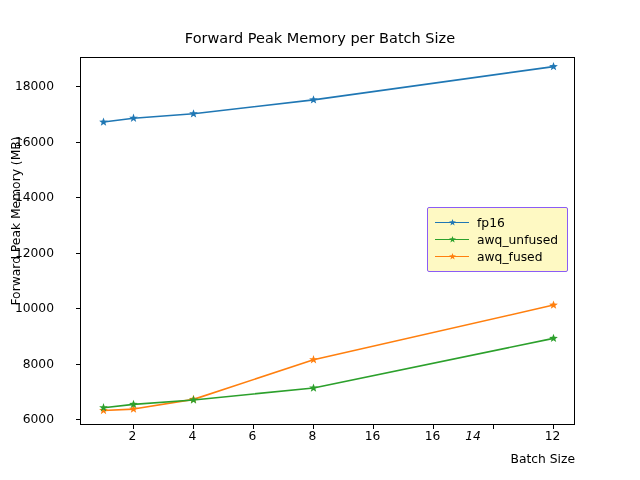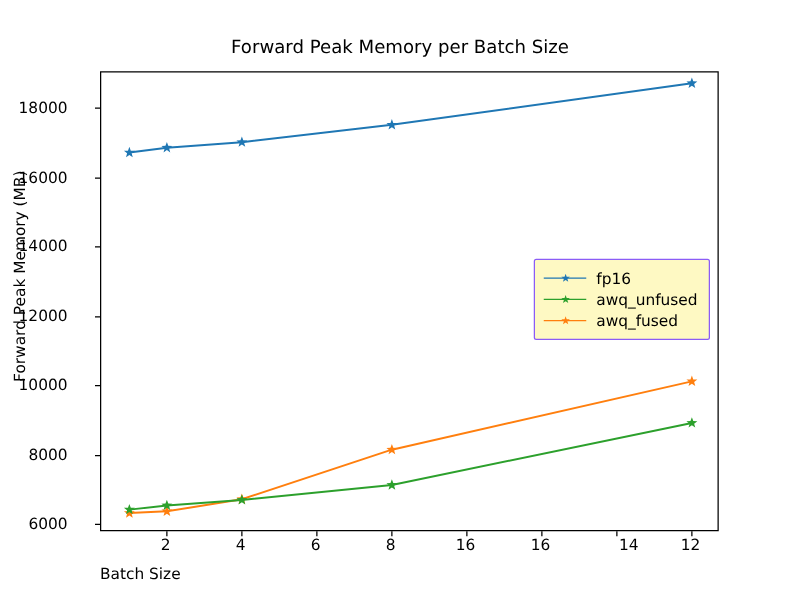--- a/index.html
+++ b/index.html
@@ -75,21 +75,21 @@
     width: 4px;
     height: 1.1px;
     background: #000000;
   }
   
   #x-axis-label {
     position: absolute;
     left: 80px;
     top: 452px;
     width: 495px;
-    text-align: left;
+    text-align: right;
     font-size: 12.3px;
   }
   .xtick-label {
     position: absolute;
     top: 430px;
     width: 40px;
     margin-left: -20px;
     text-align: center;
     font-size: 12.3px;
     line-height: 13px;
@@ -177,21 +177,21 @@
       <div class="xtick-label" style="left: 192.5px;">4</div>
       <div class="xtick-mark" style="left: 192.5px;"></div>
       <div class="xtick-label" style="left: 252.5px;">6</div>
       <div class="xtick-mark" style="left: 252.5px;"></div>
       <div class="xtick-label" style="left: 312.5px;">8</div>
       <div class="xtick-mark" style="left: 312.5px;"></div>
       <div class="xtick-label" style="left: 372.5px;">16</div>
       <div class="xtick-mark" style="left: 372.5px;"></div>
       <div class="xtick-label" style="left: 432.5px;">16</div>
       <div class="xtick-mark" style="left: 432.5px;"></div>
-      <div class="xtick-label" style="left: 503px;">14</div>
+      <div class="xtick-label" style="left: 473px; font-style: italic;">14</div>
       <div class="xtick-mark" style="left: 492.5px;"></div>
       <div class="xtick-label" style="left: 552.5px;">12</div>
       <div class="xtick-mark" style="left: 552.5px;"></div>
     </div>
 
   <div id="plot-area">
     <svg id="plot-svg" viewBox="0 0 495 368" preserveAspectRatio="none">
         <g>
           <path d="M22.50,64.06L52.50,60.18L112.50,55.74L232.50,41.87L472.50,8.60" fill="none" stroke="#1f77b4" stroke-width="1.6" stroke-linejoin="round" stroke-linecap="round"></path>
           <path d="M22.50,59.46L23.62,62.52L26.87,62.64L24.31,64.65L25.20,67.78L22.50,65.96L19.80,67.78L20.69,64.65L18.13,62.64L21.38,62.52Z" fill="#1f77b4"></path>

